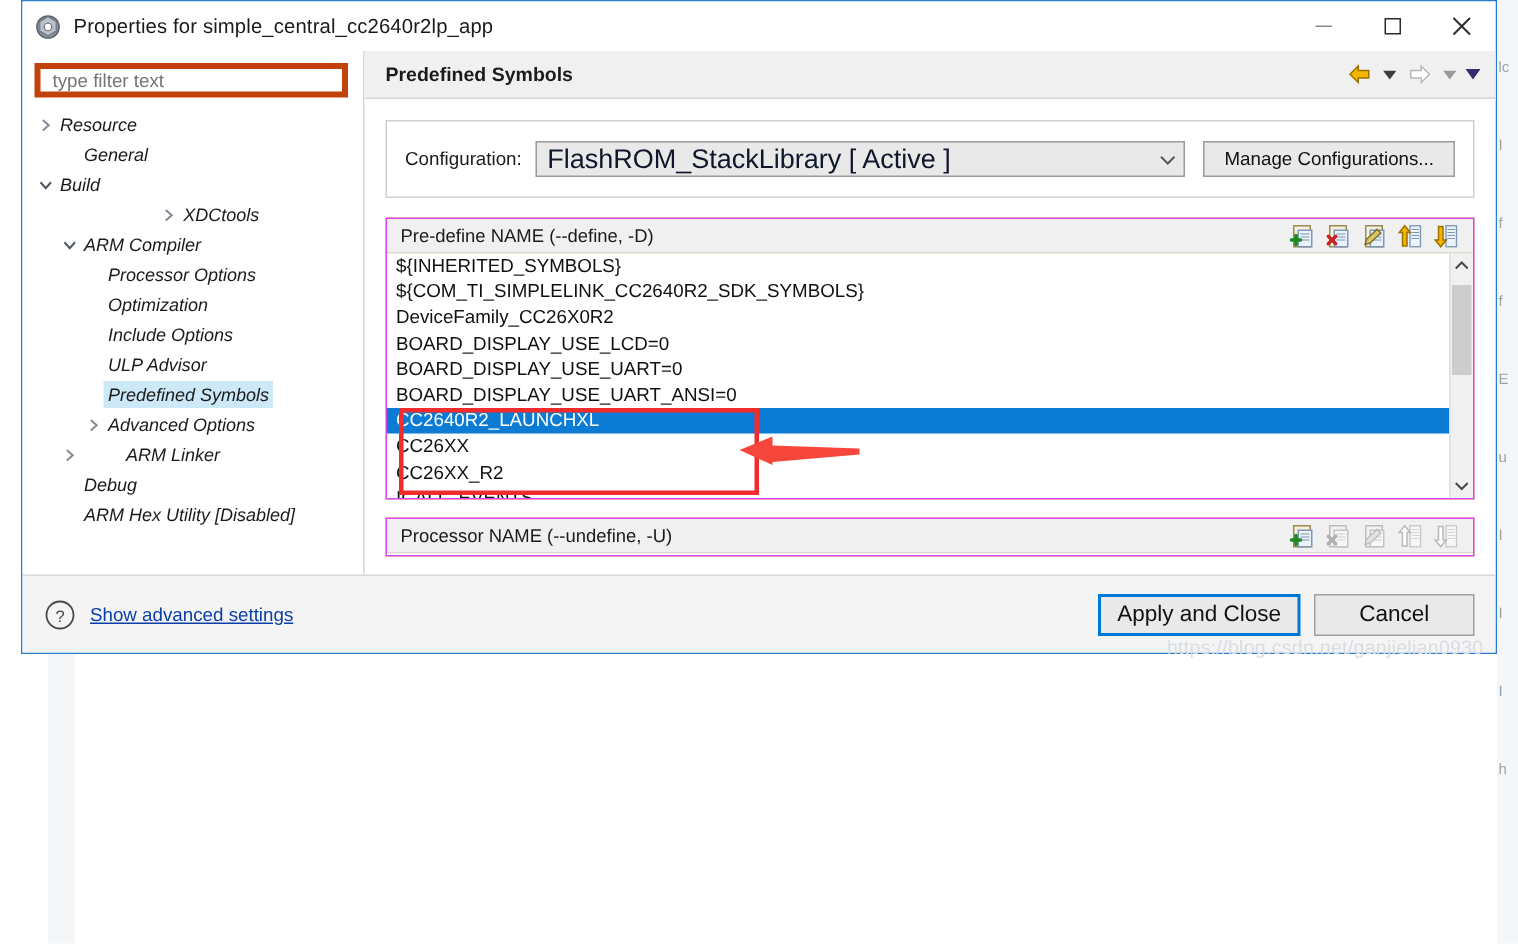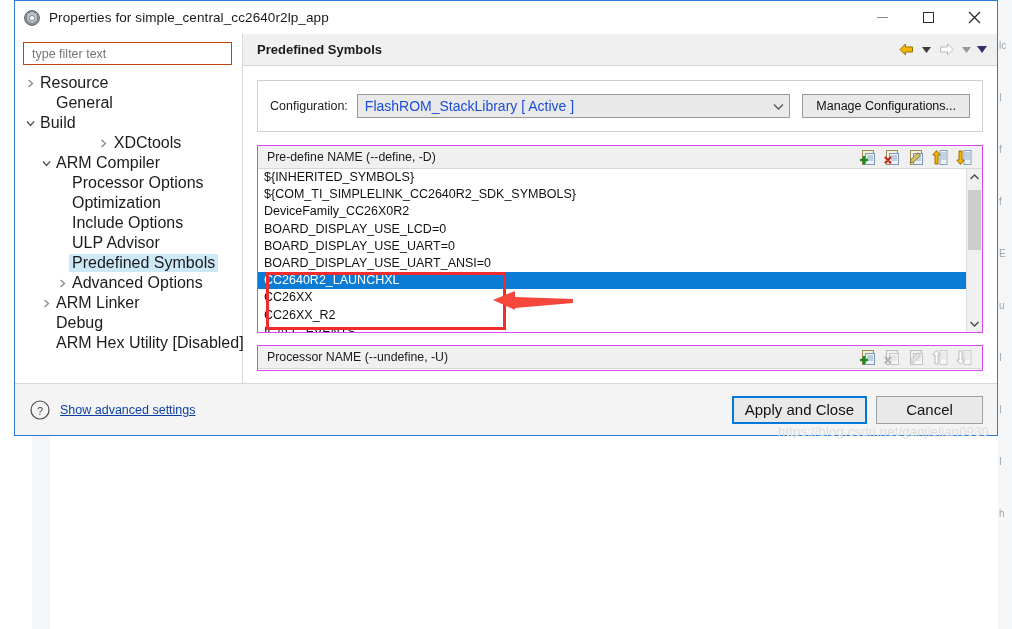--- a/index.html
+++ b/index.html
@@ -65,32 +65,32 @@
   #left-pane {
     width: 228px; flex: 0 0 228px;
     border-right: 1px solid #d8d8d8;
     padding: 8px 0 0 0;
     background: #ffffff;
     position: relative;
   }
   #filter-box {
     margin: 0 8px 8px 8px;
     height: 23px; width: 209px;
-    border: 1px solid #c2410c;
+    border: 4px solid #c2410c;
     background: #ffffff;
     display: flex; align-items: center;
     padding: 0 6px;
   }
   #filter-box input {
     border: 0; outline: 0; width: 100%;
     font-family: "Liberation Sans", sans-serif;
     font-size: 12.5px; color: #585858;
     background: transparent;
   }
-  #tree { font-size: 16px; color: #1b1b1b; user-select: none; }
+  #tree { font-size: 12px; color: #1b1b1b; user-select: none; font-style: italic; }
   .tnode {
     height: 20px; display: flex; align-items: center;
     white-space: nowrap;
   }
   .tw { width: 14px; flex: 0 0 14px; display: flex; align-items: center; justify-content: center; }
   .tw svg { display: block; }
   .tlabel { padding: 0 3px; line-height: 18px; }
   .tnode.selected .tlabel { background: #cde8f7; }
 
   
@@ -121,21 +121,21 @@
     margin-bottom: 13px;
     flex: 0 0 auto;
   }
   #config-label { font-size: 12.5px; color: #1b1b1b; margin-right: 9px; }
   #config-select {
     flex: 1 1 auto; height: 24px;
     border: 1px solid #9a9a9a;
     background: #e9e9e9;
     display: flex; align-items: center;
     padding: 0 0 0 7px;
-    font-size: 14px; color: #1d4ed8;
+    font-size: 18px; color: #0f172a;
     position: relative;
     min-width: 0;
   }
   #config-select .arrowbox {
     margin-left: auto; width: 22px; height: 100%;
     display: flex; align-items: center; justify-content: center;
   }
   #manage-btn {
     margin-left: 12px;
     height: 24px; padding: 0 13px;
@@ -341,21 +341,21 @@
             <span class="tlabel">Predefined Symbols</span>
           </div>
           <div class="tnode" style="padding-left: 40px;">
             <span class="tw">
               <svg width="9" height="9" viewBox="0 0 9 9">
                 <path d="M2.5 1 L6.5 4.5 L2.5 8" fill="none" stroke="#808a94" stroke-width="1.3"></path>
               </svg>
             </span>
             <span class="tlabel">Advanced Options</span>
           </div>
-          <div class="tnode" style="padding-left: 24px;">
+          <div class="tnode" style="padding-left: 24px; gap: 28px;">
             <span class="tw">
               <svg width="9" height="9" viewBox="0 0 9 9">
                 <path d="M2.5 1 L6.5 4.5 L2.5 8" fill="none" stroke="#808a94" stroke-width="1.3"></path>
               </svg>
             </span>
             <span class="tlabel">ARM Linker</span>
           </div>
           <div class="tnode" style="padding-left: 24px;">
             <span class="tw"></span>
             <span class="tlabel">Debug</span>

